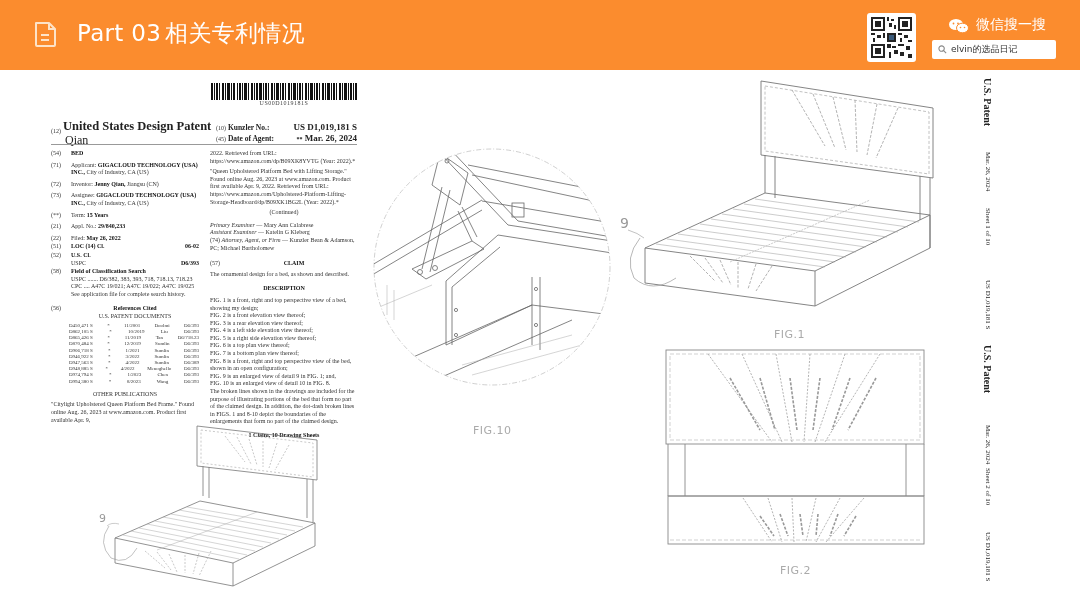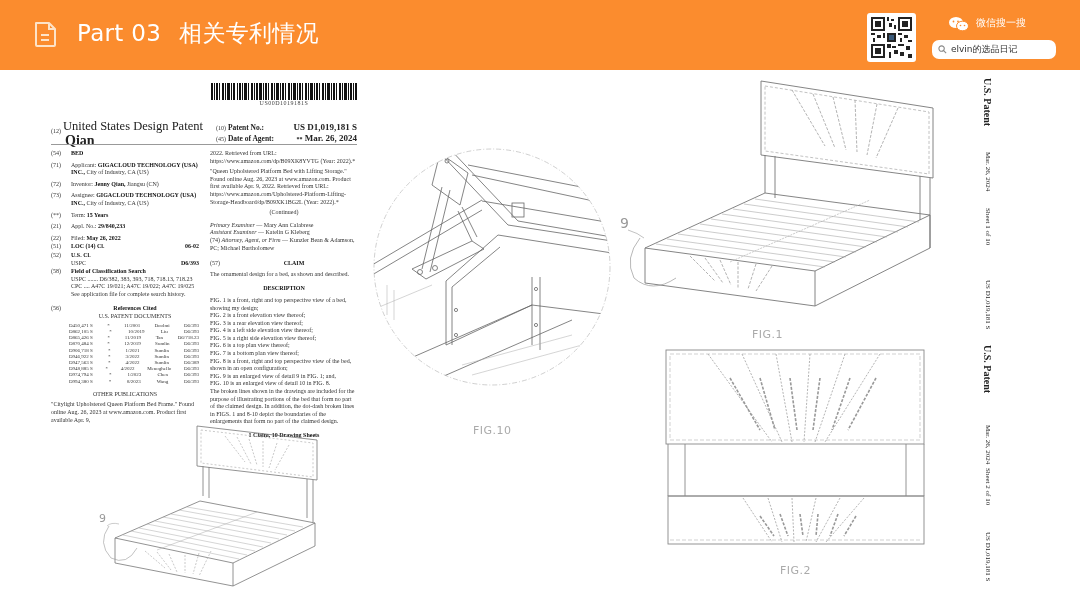--- a/index.html
+++ b/index.html
@@ -3,35 +3,35 @@
 <meta charset="utf-8">
 <style>
   * { box-sizing: border-box; margin: 0; padding: 0; }
   html, body { width: 1080px; height: 605px; overflow: hidden; background: #ffffff; }
   body { position: relative; font-family: "Liberation Serif", serif; color: #222; }
 
   
   .header { position: absolute; left: 0; top: 0; width: 1080px; height: 70px; background: #fb8c2e; }
   .header-icon { position: absolute; left: 32px; top: 21px; width: 27px; height: 27px; }
   .header-title { position: absolute; left: 77px; top: 18px; color: #fff; font-family: "DejaVu Sans", sans-serif; font-size: 23px; letter-spacing: 0.3px; white-space: nowrap; }
-  .header-title .part { margin-right: 18px; text-align: right; }
+  .header-title .part { margin-right: 4px; text-align: right; }
   .qr { position: absolute; left: 867px; top: 13px; width: 49px; height: 49px; background: #fff; border-radius: 3px; padding: 4px; }
   .qr svg { display: block; }
-  .wechat { position: absolute; left: 948px; top: 16px; display: flex; align-items: flex-start; color: #fff; font-family: "DejaVu Sans", sans-serif; font-size: 10px; }
+  .wechat { position: absolute; left: 948px; top: 16px; display: flex; align-items: flex-end; color: #fff; font-family: "DejaVu Sans", sans-serif; font-size: 14px; }
   .wechat-icon { width: 22px; height: 16px; margin-right: 6px; }
-  .search-box { position: absolute; left: 932px; top: 40px; width: 124px; height: 19px; background: #fff; border-radius: 7px; display: flex; align-items: center; padding-left: 6px; font-family: "DejaVu Sans", sans-serif; font-size: 9px; color: #333; }
+  .search-box { position: absolute; left: 932px; top: 40px; width: 124px; height: 19px; background: #fff; border-radius: 2px; display: flex; align-items: center; padding-left: 6px; font-family: "DejaVu Sans", sans-serif; font-size: 9px; color: #333; }
   .search-box svg { margin-right: 4px; }
 
   
   .barcode { position: absolute; left: 211px; top: 83px; width: 146px; height: 17px; }
   .barcode-text { position: absolute; left: 211px; top: 100px; width: 146px; text-align: center; font-size: 6px; color: #444; letter-spacing: 0.5px; }
   .pt-title-row { position: absolute; left: 51px; top: 119px; width: 306px; }
   .pt-num { font-size: 6px; color: #333; }
-  .pt-title { position: absolute; left: 12px; top: 0; font-size: 12.5px; font-weight: normal; white-space: nowrap; }
-  .pt-inventor { position: absolute; left: 14px; top: 14px; font-size: 14px; font-weight: bold; }
+  .pt-title { position: absolute; left: 12px; top: 0; font-size: 12.5px; font-weight: bold; white-space: nowrap; }
+  .pt-inventor { position: absolute; left: 14px; top: 14px; font-size: 12px; font-weight: normal; }
   .pt-right { position: absolute; left: 165px; top: 3px; width: 141px; font-size: 7.5px; }
   .pt-right .row { display: flex; justify-content: space-between; align-items: baseline; height: 11px; }
   .pt-right .val { font-weight: bold; font-size: 9px; }
   .rule { position: absolute; left: 51px; top: 144px; width: 306px; height: 1px; background: #999; }
 
   .col-left { position: absolute; left: 51px; top: 150px; width: 148px; font-size: 6px; line-height: 7.6px; color: #333; }
   .field { display: flex; margin-bottom: 4px; }
   .field .code { width: 20px; flex: none; }
   .field .body { flex: 1; }
   .b { font-weight: bold; color: #111; }
@@ -180,21 +180,21 @@
   </g>
 </svg>
 <div class="barcode-text">US00D1019181S</div>
 
 <div class="pt-title-row">
   <span class="pt-num">(12)</span>
   <span class="pt-title">United States Design Patent</span>
   <span class="pt-inventor">Qian</span>
   <div class="pt-right">
     <div class="row">
-      <span><span class="pt-num">(10)</span> <b>Patent No.:</b></span>
+      <span><span class="pt-num">(10)</span> <b>Kunzler No.:</b></span>
       <span class="val">US D1,019,181 S</span>
     </div>
     <div class="row">
       <span><span class="pt-num">(45)</span> <b>Date of Agent:</b></span>
       <span class="val"><span style="font-size:6px">**</span> <span>Mar. 26, 2024</span></span>
     </div>
   </div>
 </div>
 <div class="rule"></div>
 
@@ -468,21 +468,21 @@
         <line x1="100" y1="182" x2="111" y2="207"></line>
       <line x1="118" y1="184" x2="118" y2="210"></line>
         <line x1="136" y1="186" x2="128" y2="211"></line>
         <line x1="152" y1="188" x2="136" y2="213"></line>
     </g>
     <path d="M20 160 Q4 180 14 200 Q32 216 56 200" stroke="#999" stroke-width="0.7"></path>
     <path d="M8 152 Q18 155 24 160" stroke="#999" stroke-width="0.6"></path>
   </g>
   <text x="0" y="150" font-family="DejaVu Sans, sans-serif" font-size="14" fill="#999">9</text>
 </svg>
-<div class="fig-label" style="left:752px;top:328px">FIG.1</div>
+<div class="fig-label" style="left:774px;top:328px">FIG.1</div>
 
 <svg class="fig" style="left:660px;top:348px" width="285" height="210" viewBox="0 0 285 210">
   <g fill="none" stroke="#888" stroke-width="0.9">
     <rect x="6" y="2" width="258" height="94"></rect>
     <rect x="10" y="6" width="250" height="86" stroke="#ccc" stroke-dasharray="4 2"></rect>
     <path d="M8 96 L8 148 M25 96 L25 148 M246 96 L246 148 M264 96 L264 148"></path>
     <line x1="8" y1="148" x2="264" y2="148"></line>
     <rect x="8" y="148" width="256" height="48"></rect>
     <line x1="10" y1="192" x2="262" y2="192" stroke="#ccc" stroke-dasharray="4 2"></line>
     <g stroke="#aaa" stroke-dasharray="2 1.5">

